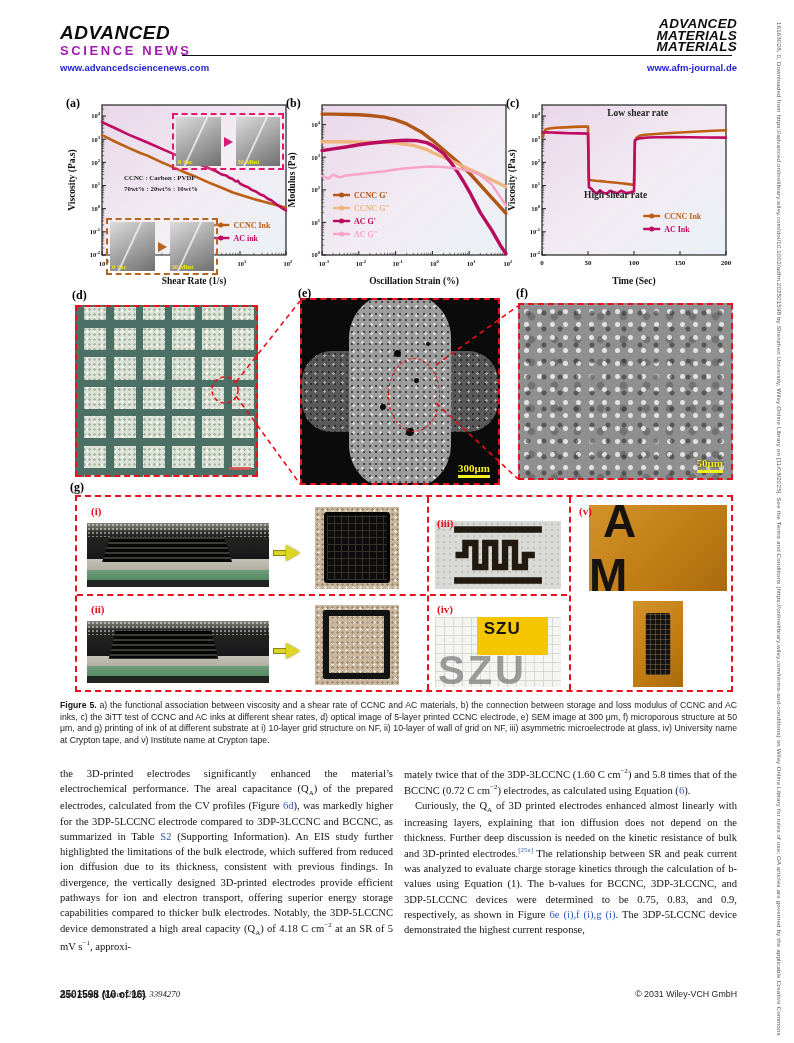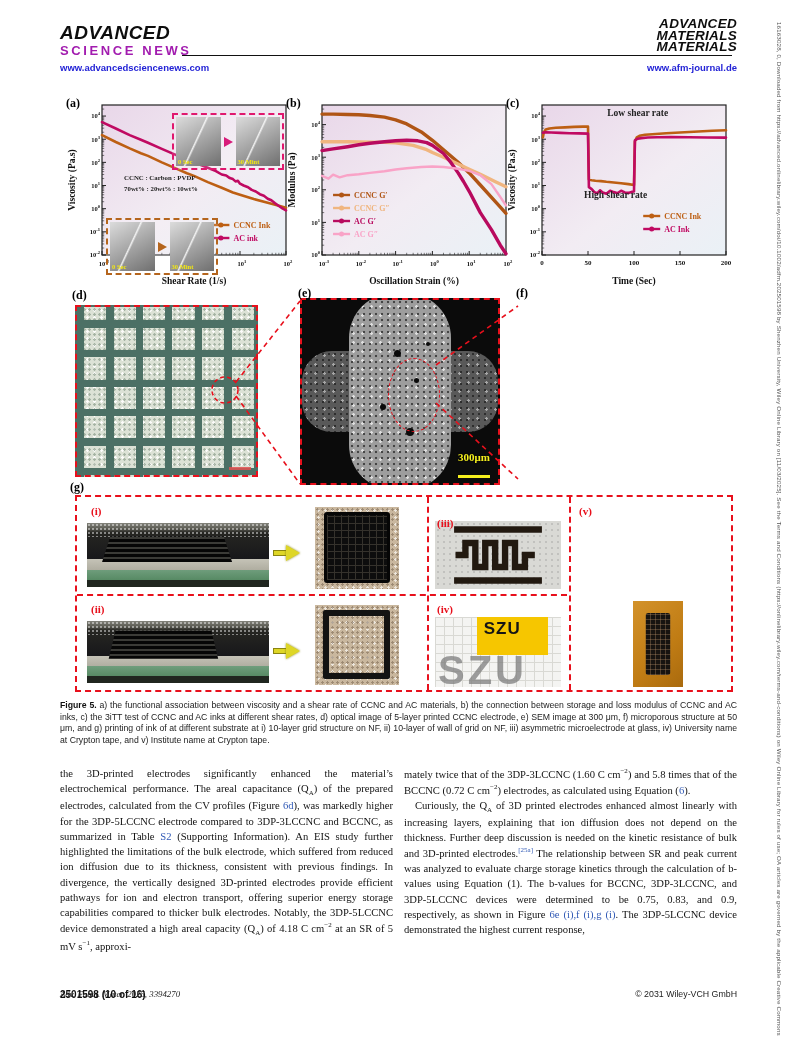--- a/index.html
+++ b/index.html
@@ -49,21 +49,21 @@
         background-image:radial-gradient(rgba(55,55,55,.85) 1px,transparent 1.6px),radial-gradient(rgba(235,235,235,.85) 1px,transparent 1.6px);
         background-size:6px 6px,9px 9px;border-radius:45px}
   .edot{position:absolute;background:#0a0a0a;border-radius:50%}
   .ecircle{position:absolute;left:86px;top:58px;width:52px;height:74px;border:1.6px dashed #e8101c;border-radius:50%}
   .fbox{left:458px;top:208px;width:215px;height:177px;background-color:#8f8f8f;
         background-image:
           radial-gradient(rgba(40,40,40,.55) 2px,transparent 3px),
           radial-gradient(rgba(235,235,235,.9) 2px,transparent 3px),
           radial-gradient(rgba(110,110,110,.9) 3px,transparent 4.5px);
         background-size:16px 16px,13px 13px,23px 23px}
-  .scale{position:absolute;right:8px;bottom:5px;color:#f5ef1e;font:700 11px "Liberation Serif",serif;text-shadow:0 0 2px #000;border-bottom:3px solid #f5ef1e;padding-bottom:12px;line-height:12px}
+  .scale{position:absolute;right:8px;bottom:5px;color:#f5ef1e;font:700 11px "Liberation Serif",serif;text-shadow:0 0 2px #000;border-bottom:3px solid #f5ef1e;padding-bottom:1px;line-height:12px}
   .connector{position:absolute;left:0;top:0;width:678px;height:602px;pointer-events:none;z-index:3}
   
   .gbox{position:absolute;left:15px;top:400px;width:658px;height:197px;border:2.2px dashed #e8101c}
   .gv{position:absolute;top:0;bottom:0;border-left:2px dashed #e8101c}
   .gh{position:absolute;left:0;width:490px;top:97px;border-top:2px dashed #e8101c}
   .glabel{position:absolute;font:700 11px "Liberation Serif",serif;color:#e8101c;z-index:4}
   .gphoto{position:absolute;overflow:hidden}
   .sideview{background:linear-gradient(180deg,#82827a 0%,#5a5a52 9%,#262622 15%,#17171a 57%,#c4c2b6 57%,#b0aea1 73%,#6f9d7c 73%,#578a64 89%,#20261f 89%,#20261f 100%)}
   .sideview:before{content:"";position:absolute;left:0;right:0;top:0;height:22%;background-image:radial-gradient(rgba(255,255,255,.45) 1px,transparent 1.4px);background-size:4px 4px}
   .sobj{position:absolute;left:6%;right:18%;top:21%;height:40%;background:repeating-linear-gradient(0deg,#060606 0 3px,#3b3b37 3px 5px);clip-path:polygon(3% 100%,97% 100%,91% 0,9% 0)}
@@ -509,20 +509,23 @@
       <div class="edot" style="left:92px;top:50px;width:7px;height:7px"></div>
       <div class="edot" style="left:112px;top:78px;width:5px;height:5px"></div>
       <div class="edot" style="left:78px;top:104px;width:6px;height:6px"></div>
       <div class="edot" style="left:104px;top:128px;width:8px;height:8px"></div>
       <div class="edot" style="left:124px;top:42px;width:4px;height:4px"></div>
       <div class="ecircle"></div>
       <div class="scale">300μm</div>
     </div>
 
     <span class="plabel" style="left:456px;top:191px">(f)</span>
+    <div class="micro fbox">
+      <div class="scale">50μm</div>
+    </div>
 
     <svg class="connector">
       <circle cx="165" cy="295" r="13" fill="none" stroke="#e8101c" stroke-width="1.6" stroke-dasharray="4 3"></circle>
       <line x1="176" y1="287" x2="240" y2="206" stroke="#e8101c" stroke-width="1.6" stroke-dasharray="5 4"></line>
       <line x1="176" y1="301" x2="240" y2="389" stroke="#e8101c" stroke-width="1.6" stroke-dasharray="5 4"></line>
       <line x1="376" y1="270" x2="458" y2="211" stroke="#e8101c" stroke-width="1.6" stroke-dasharray="5 4"></line>
       <line x1="376" y1="308" x2="458" y2="384" stroke="#e8101c" stroke-width="1.6" stroke-dasharray="5 4"></line>
     </svg>
 
     <span class="plabel" style="left:10px;top:385px">(g)</span>
@@ -566,20 +569,23 @@
 
       <span class="glabel" style="left:360px;top:106px">(iv)</span>
       <div class="gphoto szubox" style="left:358px;top:120px;width:126px;height:70px">
         <div class="szuyellow">
           <span class="szusmall">SZU</span>
         </div>
         <span class="szubig">SZU</span>
       </div>
 
       <span class="glabel" style="left:502px;top:8px">(v)</span>
+      <div class="gphoto amber" style="left:512px;top:8px;width:138px;height:86px">
+        <div class="amtext">A M</div>
+      </div>
       <div class="gphoto amber" style="left:556px;top:104px;width:50px;height:86px">
         <div class="vbar"></div>
       </div>
     </div>
   </div>
 
   <div class="caption">
     <b>Figure 5.</b><span> a) the functional association between viscosity and a shear rate of CCNC and AC materials, b) the connection between storage and loss modulus of CCNC and AC inks, c) the 3iTT test of CCNC and AC inks at different shear rates, d) optical image of 5-layer printed CCNC electrode, e) SEM image at 300 μm, f) microporous structure at 50 μm, and g) printing of ink of at different substrate at i) 10-layer grid structure on NF, ii) 10-layer of wall of grid on NF, iii) asymmetric microelectrode at glass, iv) University name at Crypton tape, and v) Institute name at Crypton tape.</span>
   </div>
 

